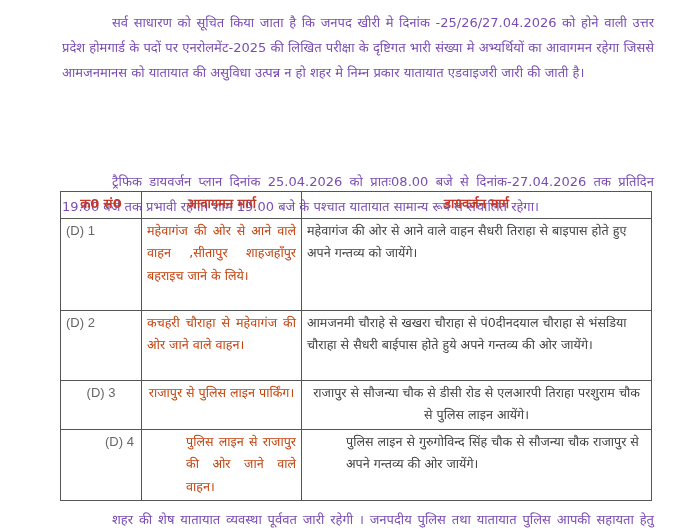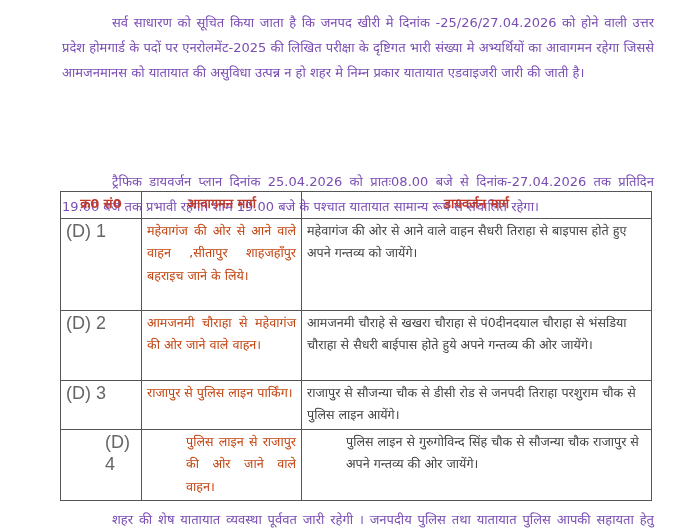--- a/index.html
+++ b/index.html
@@ -8,25 +8,25 @@
   .para { position:absolute; left:62px; width:592px; font-size:13px; line-height:25px;
           text-align:justify; color:#7a4db3; }
   .para .indent { display:inline-block; width:50px; }
   #p1 { top:10px; }
   #p2 { top:138px;margin-top:31px; }
   #p3 { top:507px; }
   table { position:absolute; left:60px; top:191px; width:591px; border-collapse:collapse;
           table-layout:fixed; font-size:12.6px; }
   td, th { border:1px solid #555; vertical-align:top; padding:1px 5px 2px 5px; line-height:22.5px; }
   th { color:#c0392b; font-weight:bold; text-align:center; height:19px; font-size:13px;margin-top:47px; }
-  td.sn { color:#666; font-family:"Liberation Sans", sans-serif; font-size:18px; }
+  td.sn { color:#666; font-family:"Liberation Sans", sans-serif; font-size:13px; }
   td.route { text-align:justify; color:#c2410c; }
   td.div { color:#404040; }
   col.c1 { width:81px; } col.c2 { width:160px; } col.c3 { width:350px; }
-  tr.r1 td { height:88px; } tr.r2 td { height:66px; } tr.r3 td { height:42px; } tr.r4 td { height:43px;padding-left:44px; }
+  tr.r1 td { height:88px; } tr.r2 td { height:66px; } tr.r3 td { height:42px;text-align:center; } tr.r4 td { height:43px;padding-left:44px; }
 </style>
 </head>
 <body>
 
 <div class="para" id="p1"><span class="indent"></span><span>सर्व साधारण को सूचित किया जाता है कि जनपद खीरी मे दिनांक -25/26/27.04.2026 को होने वाली उत्तर प्रदेश होमगार्ड के पदों पर एनरोलमेंट-2025 की लिखित परीक्षा के दृष्टिगत भारी संख्या मे अभ्यर्थियों का आवागमन रहेगा जिससे आमजनमानस को यातायात की असुविधा उत्पन्न न हो शहर मे निम्न प्रकार यातायात एडवाइजरी जारी की जाती है।</span></div>
 
 <div class="para" id="p2"><span class="indent"></span><span>ट्रैफिक डायवर्जन प्लान दिनांक 25.04.2026 को प्रातः08.00 बजे से दिनांक-27.04.2026 तक प्रतिदिन 19.00 बजे तक प्रभावी रहेगा। शाम 19.00 बजे के पश्चात यातायात सामान्य रूप से संचालित रहेगा।</span></div>
 
 <table>
   <colgroup>
@@ -42,27 +42,27 @@
     </tr>
   </thead>
   <tbody>
     <tr class="r1">
       <td class="sn">(D) 1</td>
       <td class="route">महेवागंज की ओर से आने वाले वाहन ,सीतापुर शाहजहाँपुर बहराइच जाने के लिये।</td>
       <td class="div">महेवागंज की ओर से आने वाले वाहन सैधरी तिराहा से बाइपास होते हुए अपने गन्तव्य को जायेंगे।</td>
     </tr>
     <tr class="r2">
       <td class="sn">(D) 2</td>
-      <td class="route">आमजनमी चौराहा से महेवागंज की ओर जाने वाले वाहन।</td>
+      <td class="route">कचहरी चौराहा से महेवागंज की ओर जाने वाले वाहन।</td>
       <td class="div">आमजनमी चौराहे से खखरा चौराहा से पं0दीनदयाल चौराहा से भंसडिया चौराहा से सैधरी बाईपास होते हुये अपने गन्तव्य की ओर जायेंगे।</td>
     </tr>
     <tr class="r3">
       <td class="sn">(D) 3</td>
       <td class="route">राजापुर से पुलिस लाइन पार्किंग।</td>
-      <td class="div">राजापुर से सौजन्या चौक से डीसी रोड से जनपदी तिराहा परशुराम चौक से पुलिस लाइन आयेंगे।</td>
+      <td class="div">राजापुर से सौजन्या चौक से डीसी रोड से एलआरपी तिराहा परशुराम चौक से पुलिस लाइन आयेंगे।</td>
     </tr>
     <tr class="r4">
       <td class="sn">(D) 4</td>
       <td class="route">पुलिस लाइन से राजापुर की ओर जाने वाले वाहन।</td>
       <td class="div">पुलिस लाइन से गुरुगोविन्द सिंह चौक से सौजन्या चौक राजापुर से अपने गन्तव्य की ओर जायेंगे।</td>
     </tr>
   </tbody>
 </table>
 
 <div class="para" id="p3"><span class="indent"></span><span>शहर की शेष यातायात व्यवस्था पूर्ववत जारी रहेगी । जनपदीय पुलिस तथा यातायात पुलिस आपकी सहायता हेतु उपलब्ध रहेगी। यातायात सम्बन्धी किसी भी सहायता हेतु यातायात नियन्त्रण कक्ष के मो0 नम्बर</span></div>

